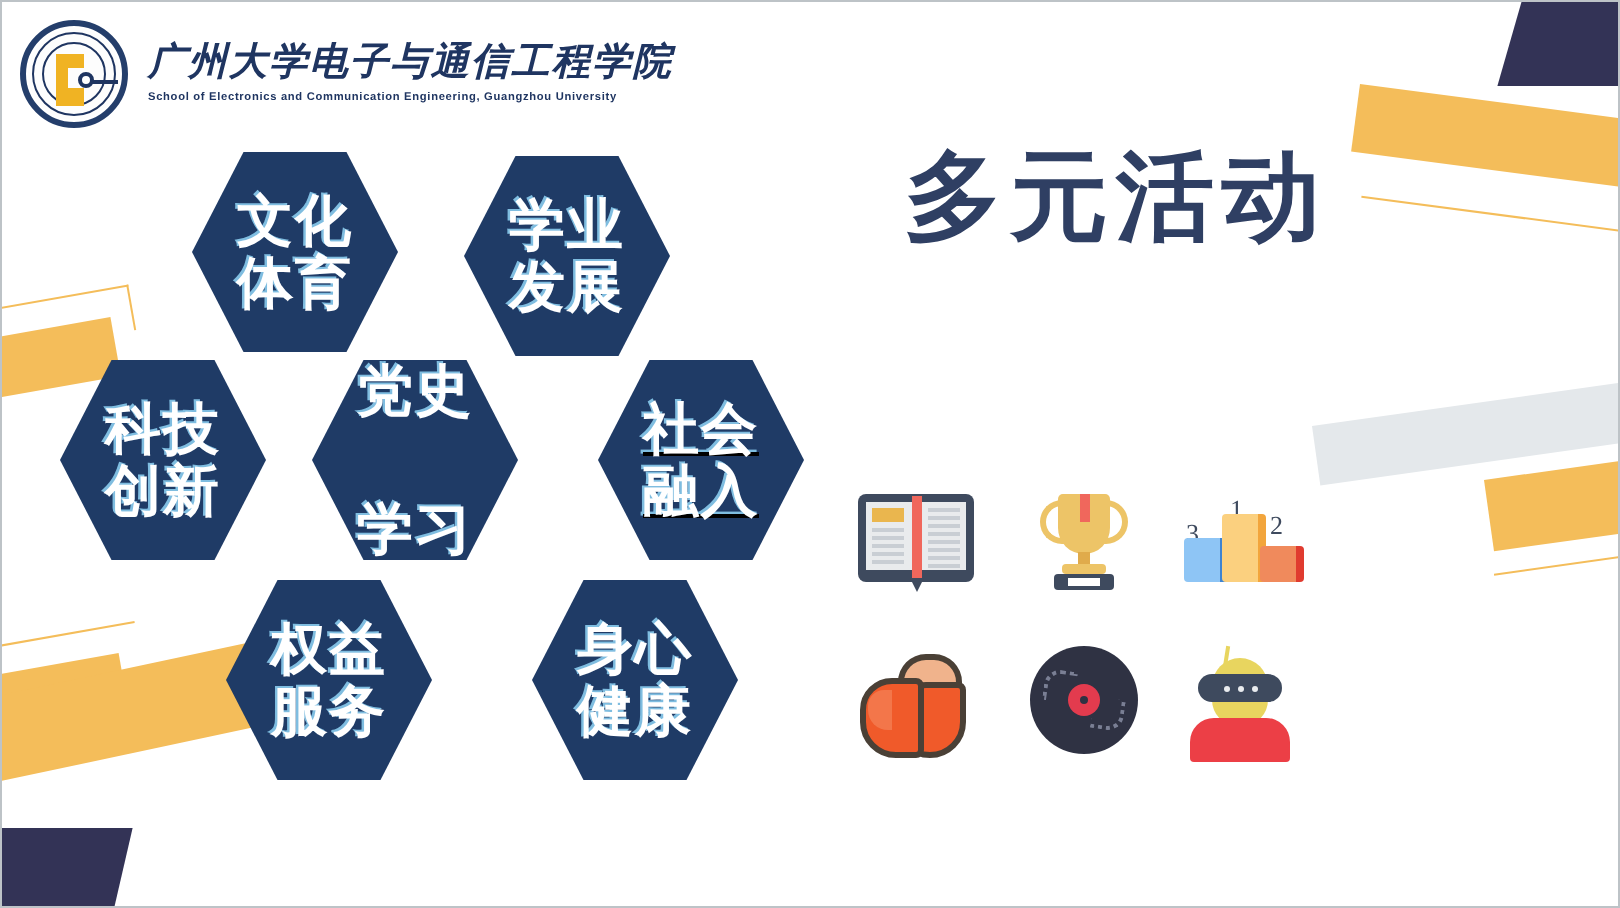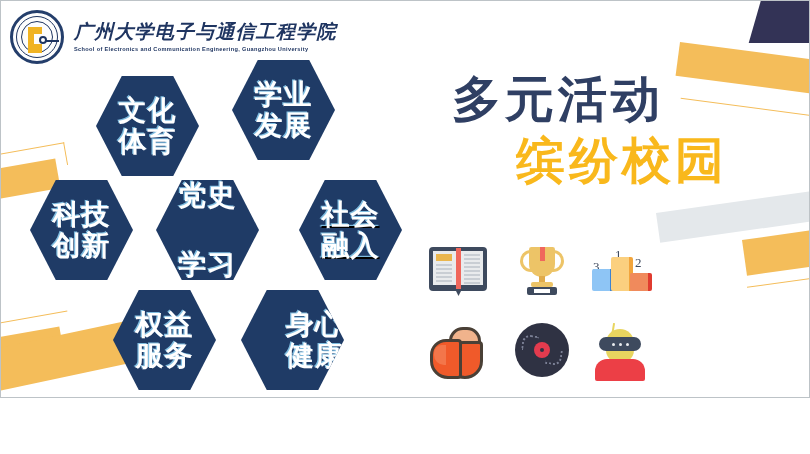--- a/index.html
+++ b/index.html
@@ -1,18 +1,18 @@
 <!DOCTYPE html>
 <html><head>
 <meta charset="utf-8">
 <style>
   html,body{margin:0;padding:0;background:#ffffff;}
   body{font-family:"Liberation Sans","DejaVu Sans",sans-serif;}
   #stage{
-    position:relative;width:810px;height:398px;overflow:hidden;
+    position:relative;width:810px;height:454px;overflow:hidden;
     background:#ffffff;box-sizing:border-box;
     border:1px solid #bdc3c7;
   }
 
   
   .deco{position:absolute;pointer-events:none;}
 
   
   .deco-tr-navy{
     top:-2px;left:754px;width:120px;height:44px;
@@ -271,49 +271,48 @@
       <div class="dot"></div>
     </div>
     <div class="logo-text">
       <div class="logo-cn">广州大学电子与通信工程学院</div>
       <div class="logo-en">School of Electronics and Communication Engineering, Guangzhou University</div>
     </div>
   </div>
 
   <div class="title-block">
     <div class="title-l1">多元活动</div>
-    <div class="title-l2">缤纷校园</div>
   </div>
 
   <div id="hex-layer">
       <div class="hex" style="left: 95px; top: 75px;">
         <span>文化</span>
         <span>体育</span>
       </div>
-      <div class="hex" style="left: 231px; top: 59px;">
+      <div class="hex" style="left: 231px; top: 77px;">
         <span>学业</span>
         <span>发展</span>
       </div>
       <div class="hex" style="left: 29px; top: 179px;">
         <span>科技</span>
         <span>创新</span>
       </div>
       <div class="hex" style="left: 155px; top: 179px; justify-content: space-between;">
         <span>党史</span>
         <span>学习</span>
       </div>
       <div class="hex" style="left: 298px; top: 179px; text-decoration: underline;">
         <span>社会</span>
         <span>融入</span>
       </div>
       <div class="hex" style="left: 112px; top: 289px;">
         <span>权益</span>
         <span>服务</span>
       </div>
-      <div class="hex" style="left: 240px; top: 289px; align-items: flex-end;">
+      <div class="hex" style="left: 265px; top: 289px;">
         <span>身心</span>
         <span>健康</span>
       </div>
     </div>
 
   <div class="icon-grid">
 
     <div class="icon-cell" style="left:0px;top:0px;">
       <div class="bk">
         <div class="cover"></div>

